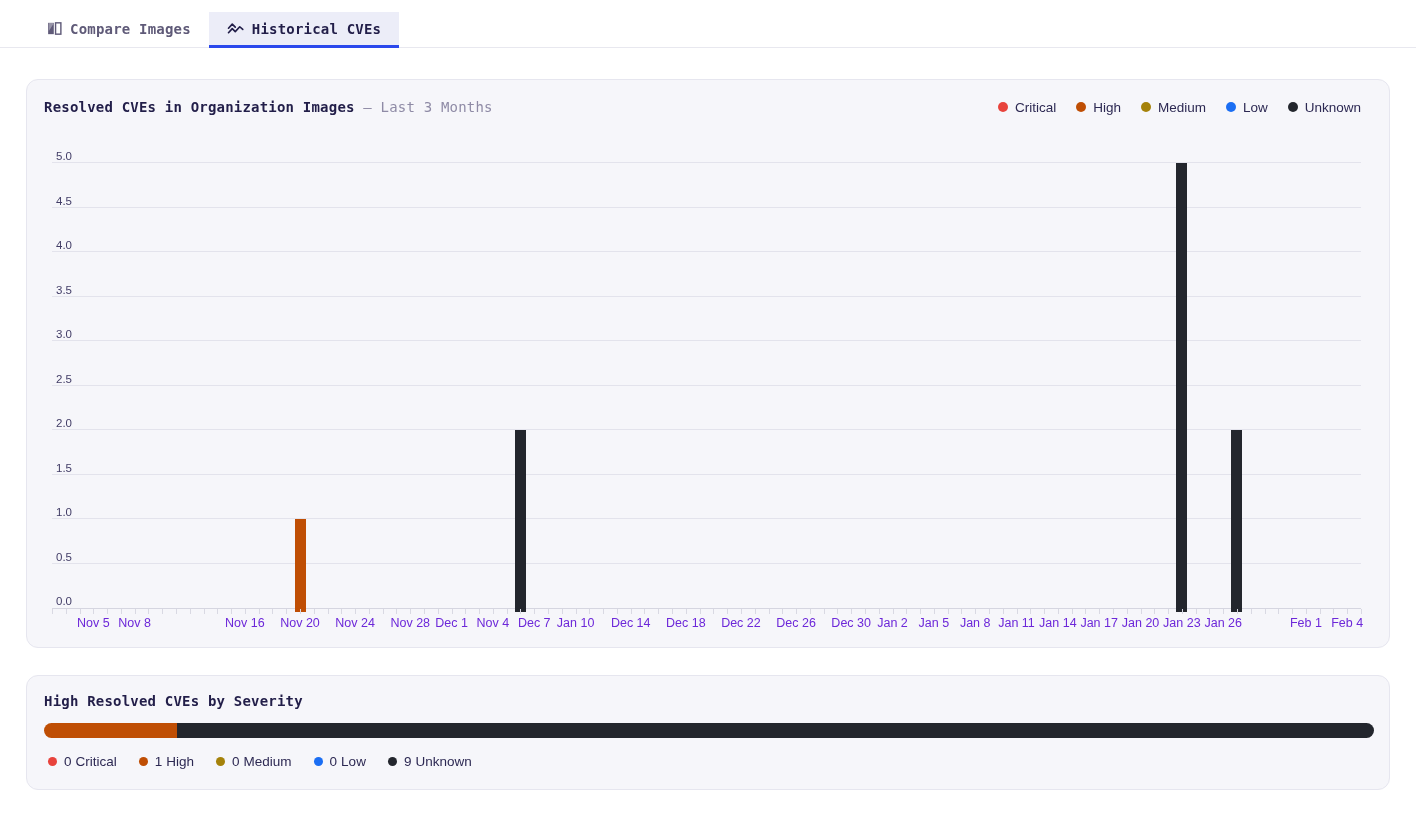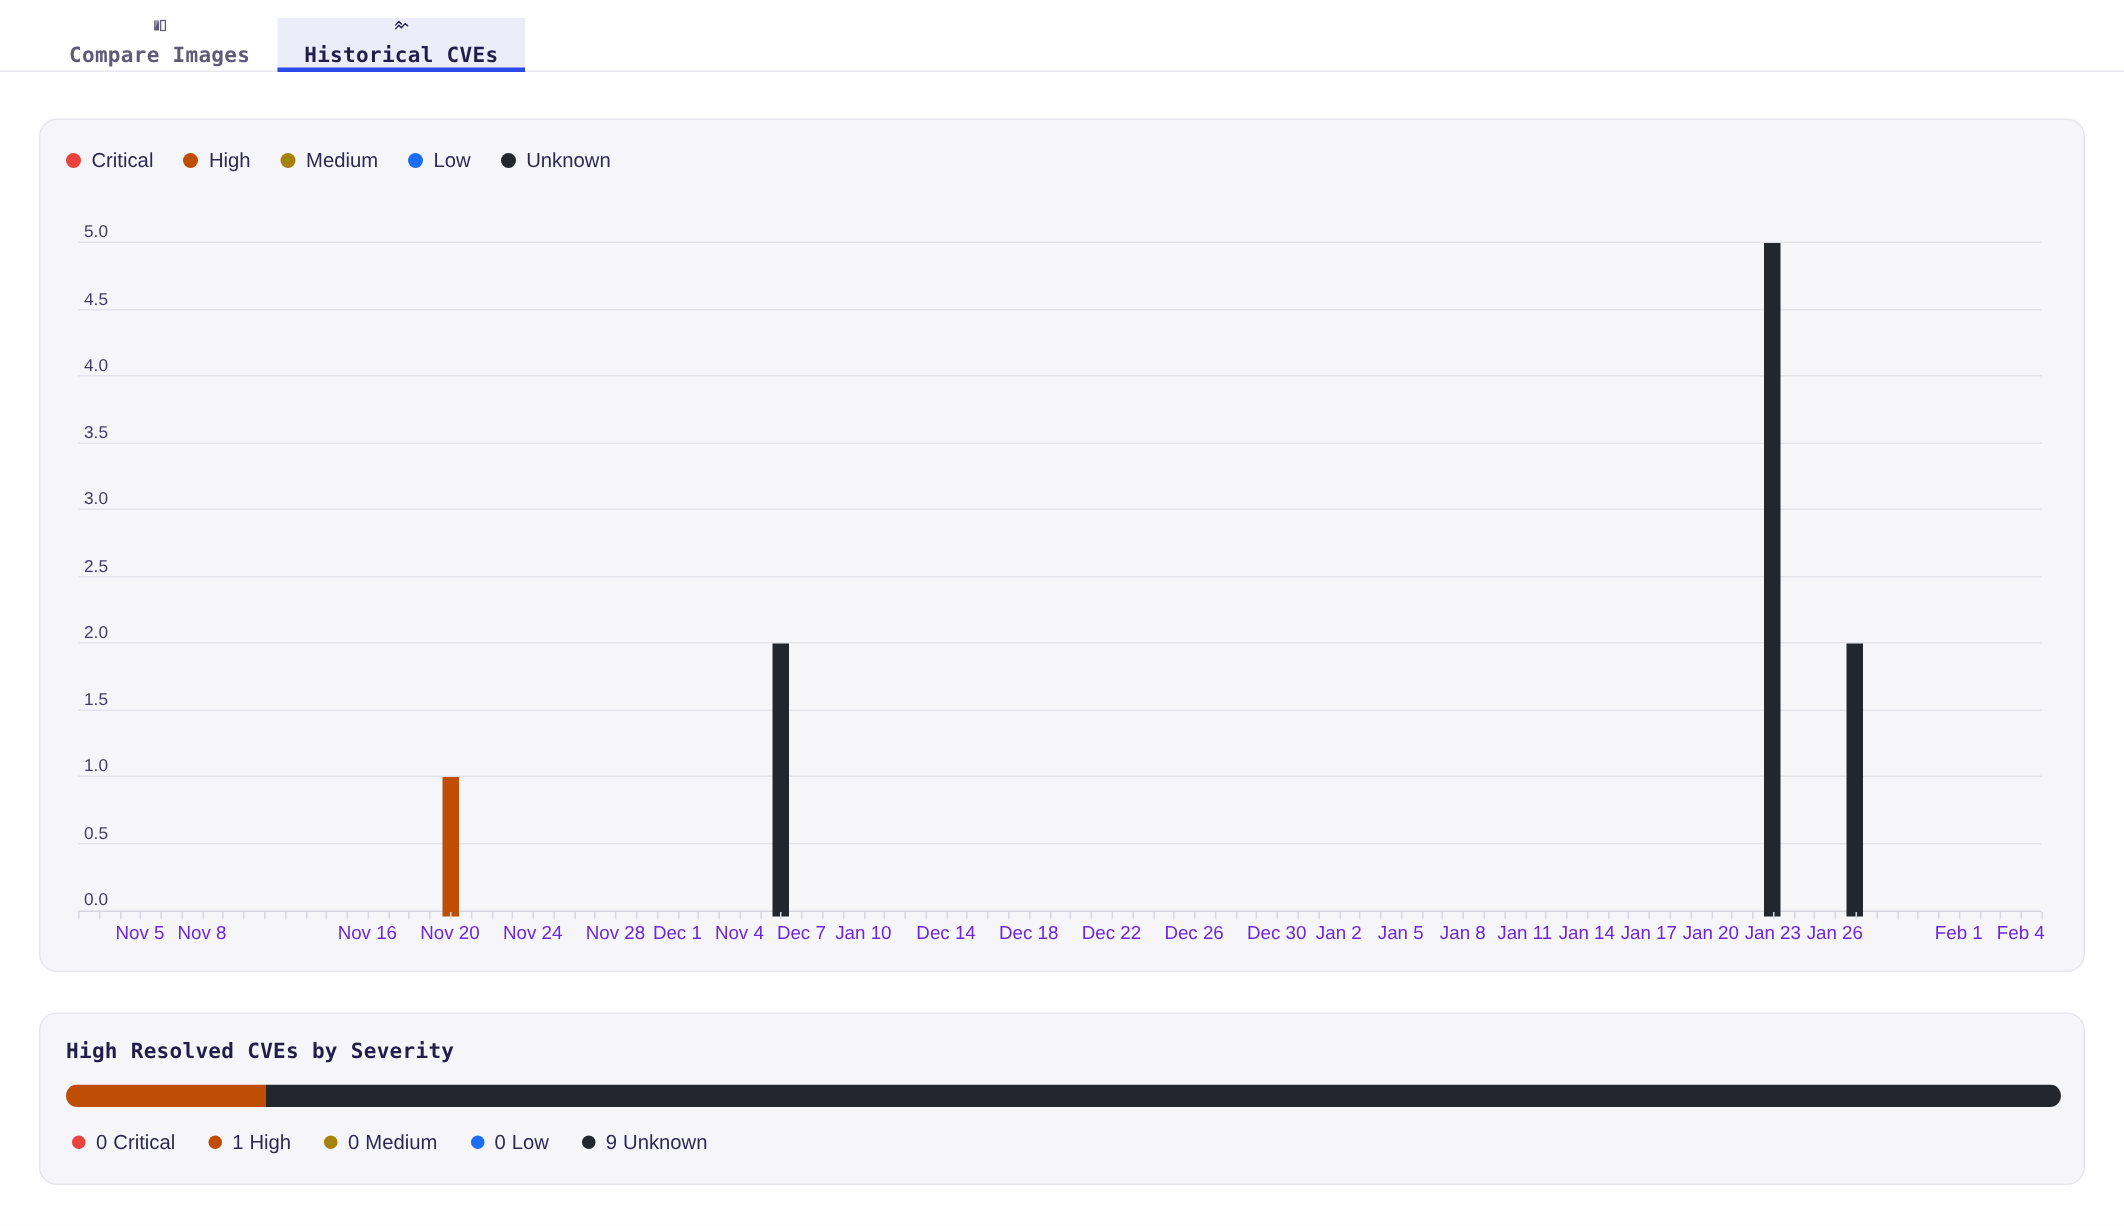--- a/index.html
+++ b/index.html
@@ -15,21 +15,21 @@
     padding:6px 0 0 28px;
     border-bottom:1px solid #e8e8ef;
     height:48px; box-sizing:border-box;
   }
   .tab {
     display:flex; align-items:center; gap:7px;
     padding:0 18px; height:36px; box-sizing:border-box;
     font-family:"DejaVu Sans Mono","Liberation Mono",monospace;
     font-size:14px; font-weight:bold; letter-spacing:0.2px;
     color:#5f5a78; cursor:pointer; position:relative;
-    border-bottom:3px solid transparent; margin-bottom:-1px;flex-direction:column;
+    border-bottom:3px solid transparent; margin-bottom:-1px;
   }
   .tab.active {
     background:#ecedf8; color:#221e49;
     border-bottom:3px solid #2b48ec;
   }
   .tab svg { display:block; }
 
   
   .card {
     background:#f6f6fa; border:1px solid #e6e6ef; border-radius:12px;
@@ -98,20 +98,21 @@
     <svg width="18" height="18" viewBox="0 0 24 24" fill="none" stroke="currentColor" stroke-width="2.2" stroke-linecap="round" stroke-linejoin="round">
       <path d="M2 11 L7 5.5 L11 9.5"></path>
       <path d="M2 17 L7 11.5 L11 15.5 L17 9 L21 12.5"></path>
     </svg>
     <span>Historical CVEs</span>
   </div>
 </div>
 
 <section class="card chart-card">
   <div class="card-header">
+    <h2 class="card-title"><span>Resolved CVEs in Organization Images</span> <span class="subtitle">— Last 3 Months</span></h2>
     <div class="legend">
       <span class="legend-item">
           <i class="dot" style="background: rgb(232, 67, 60);"></i>
           <span>Critical</span>
         </span>
       <span class="legend-item">
           <i class="dot" style="background: rgb(191, 78, 4);"></i>
           <span>High</span>
         </span>
       <span class="legend-item">

